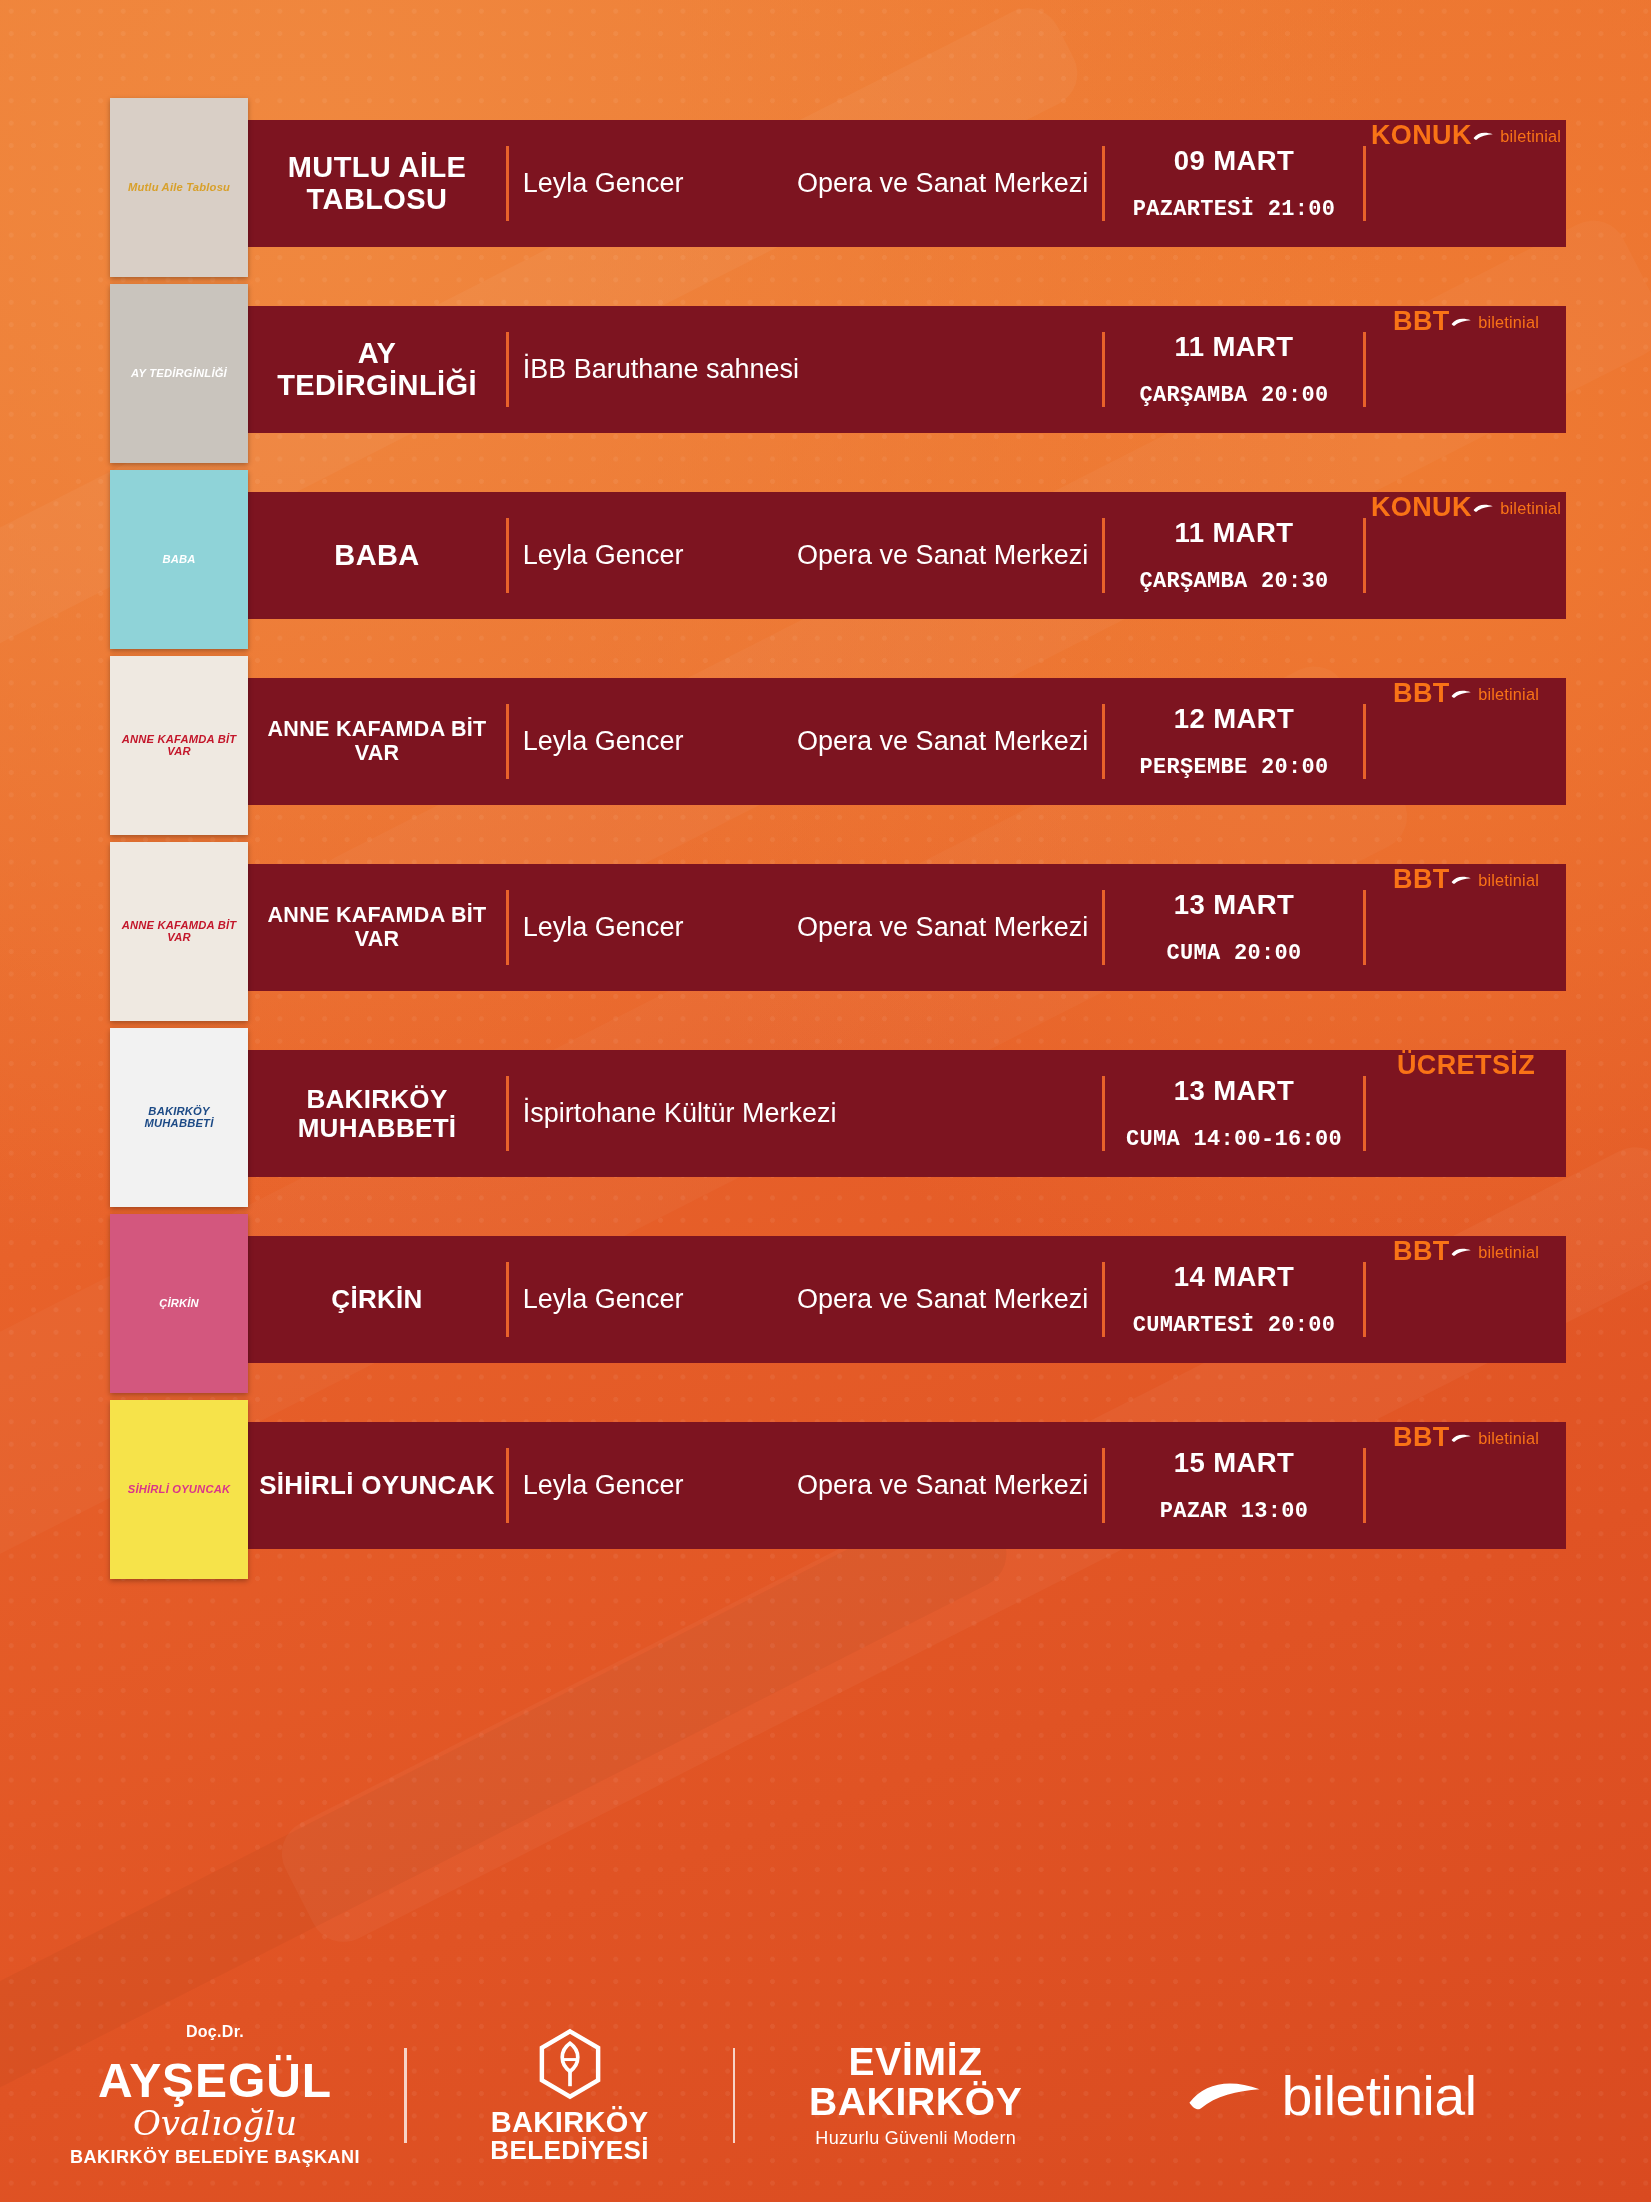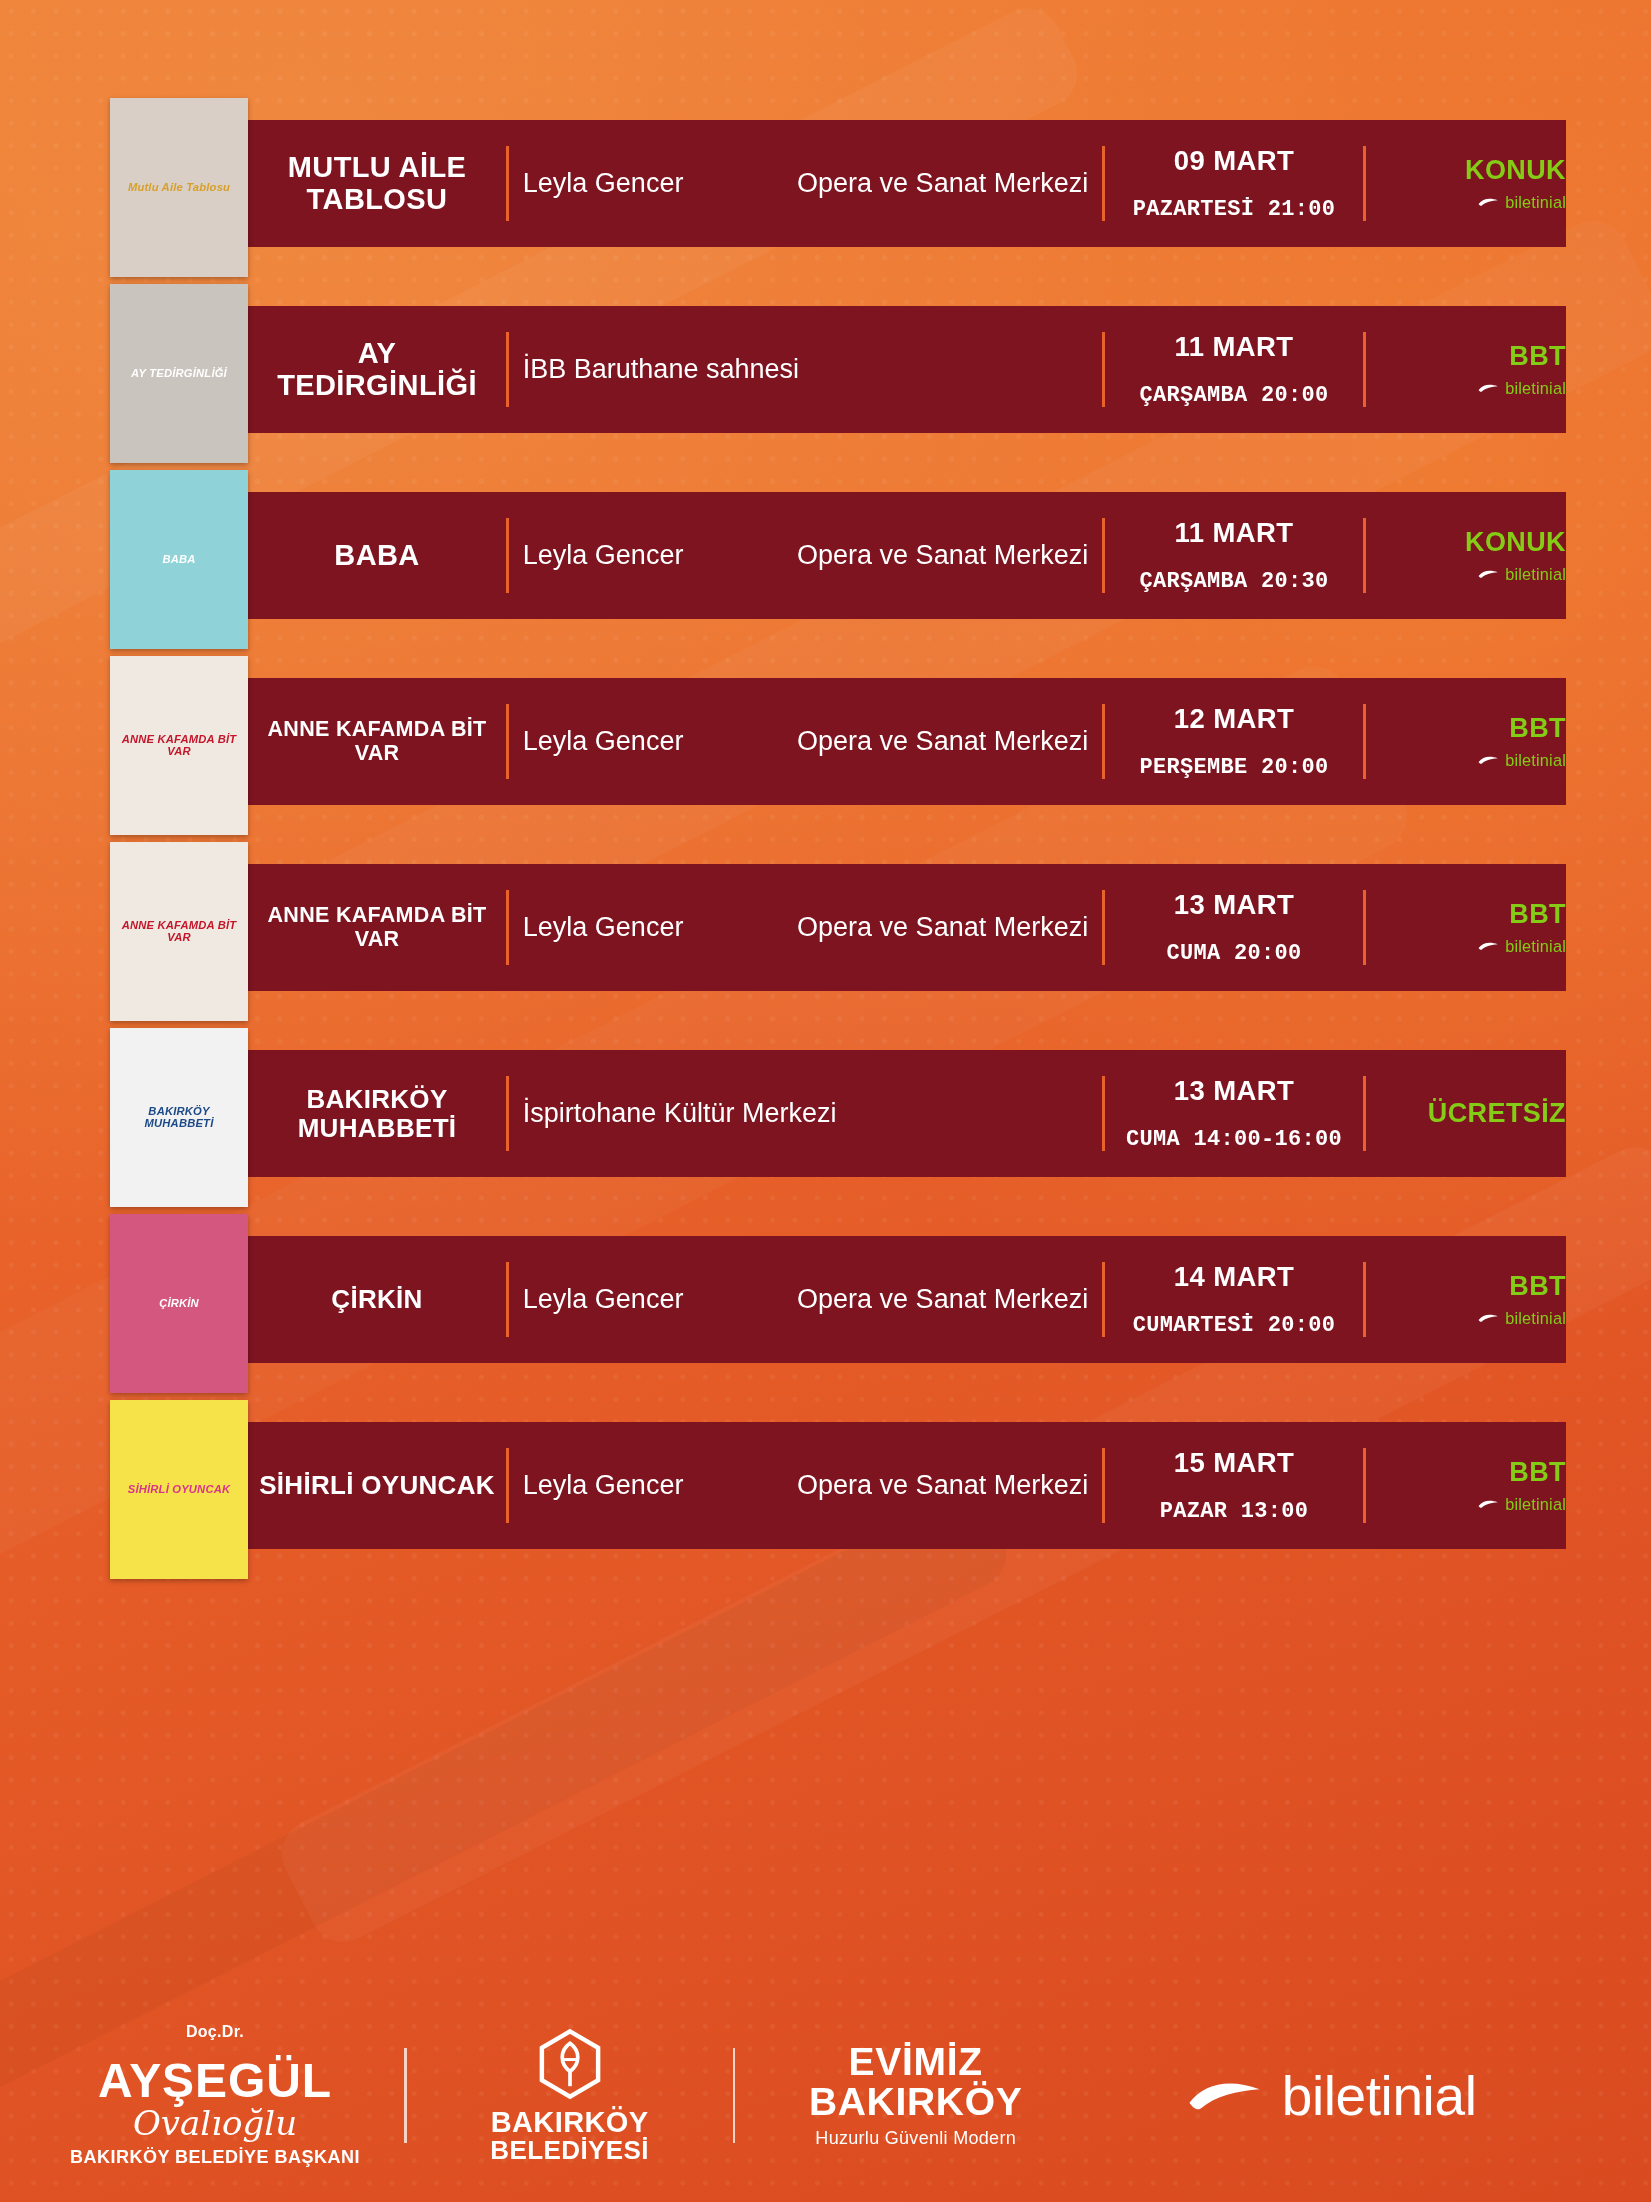--- a/index.html
+++ b/index.html
@@ -172,24 +172,24 @@
     font-size: 22px;
     font-weight: bold;
     margin-top: 20px;
     letter-spacing: 0.3px;
     font-family: Liberation Mono, monospace;
   }
 
   .cell-tag {
     width: 200px;
     display: flex;
-    flex-direction: column;
-    align-items: flex-end;
+    flex-direction: row;
+    align-items: flex-start;
     justify-content: center;
-    color: #84cc16;
+    color: #f97316;
   }
   .tag-label {
     font-size: 27px;
     font-weight: bold;
     letter-spacing: 0.4px;
   }
   .tag-brand {
     display: flex;
     align-items: center;
     gap: 6px;

